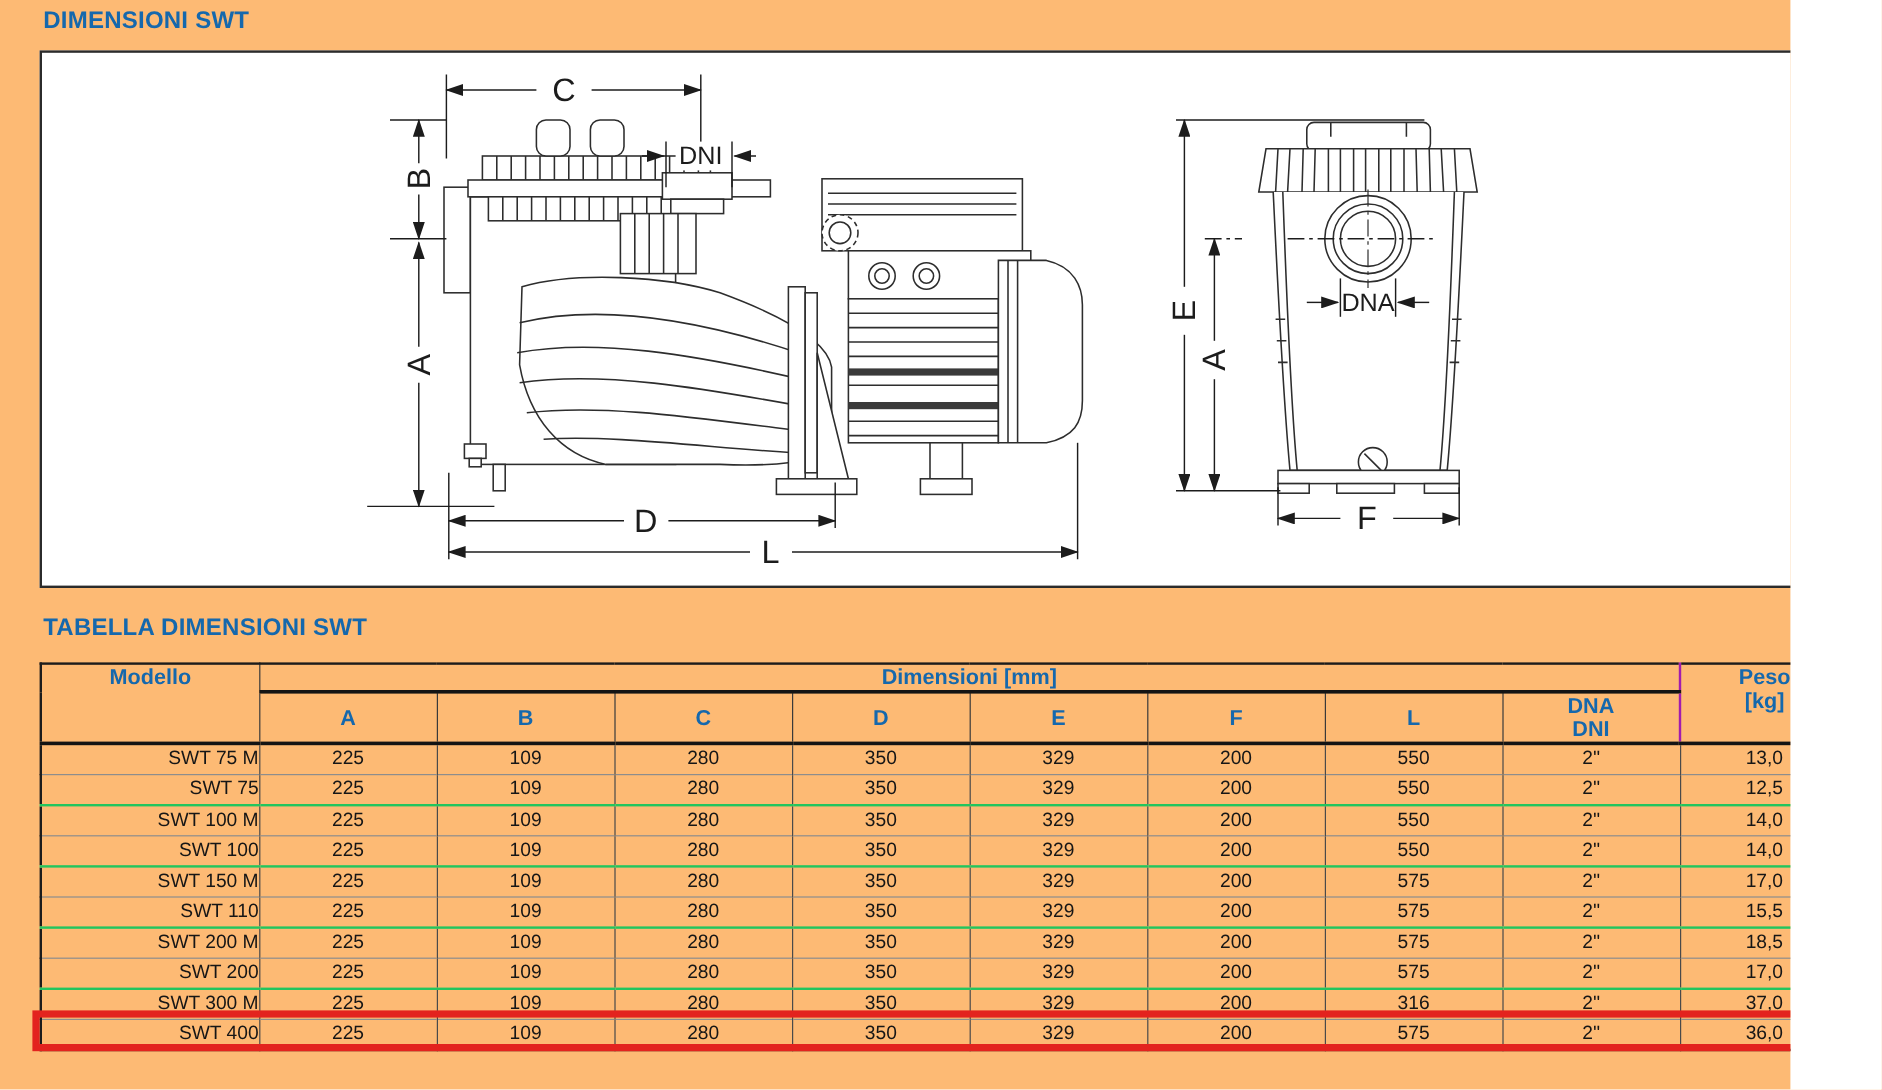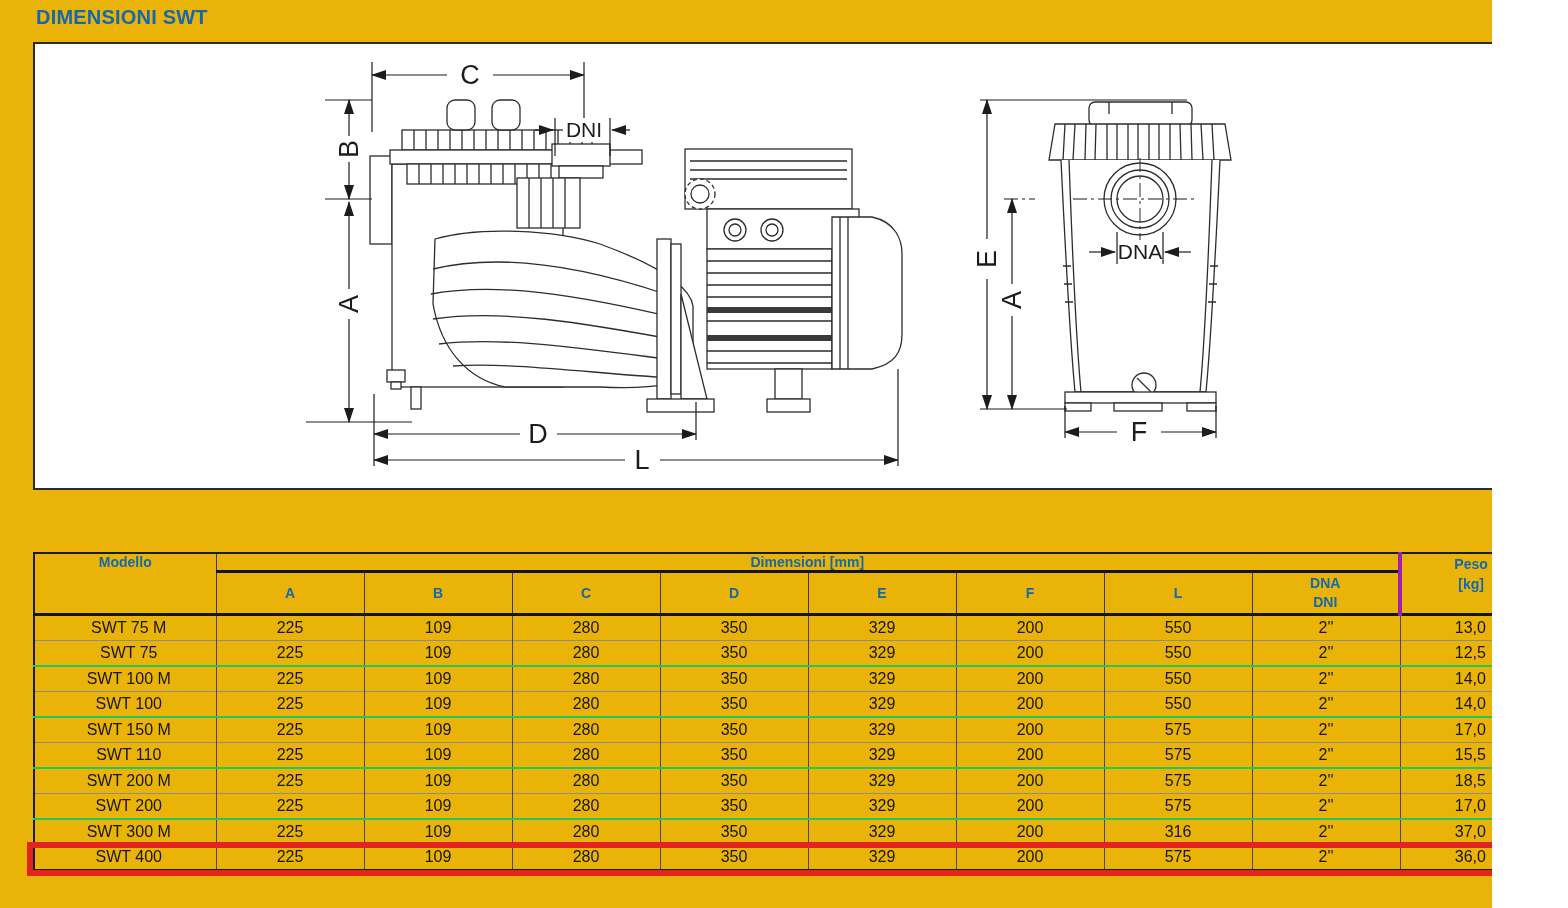--- a/index.html
+++ b/index.html
@@ -1,37 +1,37 @@
 <!DOCTYPE html>
 <html><head>
 <meta charset="utf-8">
 <style>
   html,body{margin:0;padding:0;background:#fff;}
-  .page{position:relative;width:1492px;height:908px;background:#eab308;overflow:hidden;
+  .page{position:relative;width:1492px;height:908px;background:#fdba74;overflow:hidden;
         font-family:"Liberation Sans",sans-serif;}
   .sec-title{position:absolute;left:36px;font-size:20px;font-weight:bold;color:#1568AD;
         letter-spacing:.2px;}
   .t1{top:6px;}
   .t2{top:512px;}
   .diagram-box{position:absolute;left:33px;top:42px;width:1503px;height:444px;
         border:2px solid #2b2b2b;background:#fff;}
   .diagram-box svg{display:block;}
 
   table.dims{position:absolute;left:33px;top:552px;width:1507px;border-collapse:collapse;
         table-layout:fixed;border:2px solid #1c1c1c;}
-  table.dims th{font-size:14px;font-weight:bold;color:#1568AD;padding:0;}
+  table.dims th{font-size:18px;font-weight:bold;color:#1568AD;padding:0;}
   table.dims thead th{border-bottom:3px solid #141414;}
   th.modello{vertical-align:top;padding-top:3px;border-right:1px solid #3a3a3a;height:33px;}
   th.dimensioni{vertical-align:top;padding-top:3px;}
-  th.peso{vertical-align:top;padding-top:3px;border-left:4px solid #a21caf;line-height:20px;}
+  th.peso{vertical-align:top;padding-top:3px;border-left:2px solid #a21caf;line-height:20px;}
   tr.letters th{height:40px;border-left:1px solid #3a3a3a;vertical-align:middle;}
   tr.letters th.dna{line-height:19px;}
   table.dims td{font-size:16px;color:#161616;text-align:center;height:24px;padding:0;
         line-height:24px;border-left:1px solid #4a4a4a;border-top:1px solid #8d8d8d;}
-  table.dims td.mod{text-align:center;padding-left:7px;border-left:none;}
+  table.dims td.mod{text-align:right;padding-left:7px;border-left:none;}
   table.dims tbody tr:first-child td{border-top:none;}
   table.dims tr.grp td{border-top:2px solid #22c55e;}
 
   .hl-box{position:absolute;left:27px;top:842px;width:1514px;height:22px;
         border:6px solid #E3231E;background:transparent;pointer-events:none;}
 
   text.dim{font-family:"Liberation Sans",sans-serif;font-size:27px;fill:#1c1c1c;}
   text.dimS{font-family:"Liberation Sans",sans-serif;font-size:21px;fill:#1c1c1c;}
 </style>
 </head>
@@ -197,20 +197,21 @@
         <line x1="1126" y1="388" x2="1181" y2="388" marker-end="url(#ah)"></line>
       </g>
       <text class="dim" x="952" y="215" text-anchor="middle" transform="rotate(-90 952 215)" dominant-baseline="central">E</text>
       <text class="dim" x="977" y="256" text-anchor="middle" transform="rotate(-90 977 256)" dominant-baseline="central">A</text>
       <rect x="1084" y="196" width="42" height="22" fill="#fff"></rect>
       <text class="dimS" x="1105" y="215" text-anchor="middle">DNA</text>
       <text class="dim" x="1104" y="397" text-anchor="middle">F</text>
     </svg>
   </div>
 
+  <div class="sec-title t2">TABELLA DIMENSIONI SWT</div>
 
   <table class="dims">
     <colgroup>
       <col style="width:182px">
       <col style="width:148px">
         <col style="width:148px">
         <col style="width:148px">
         <col style="width:148px">
       <col style="width:148px">
         <col style="width:148px">

